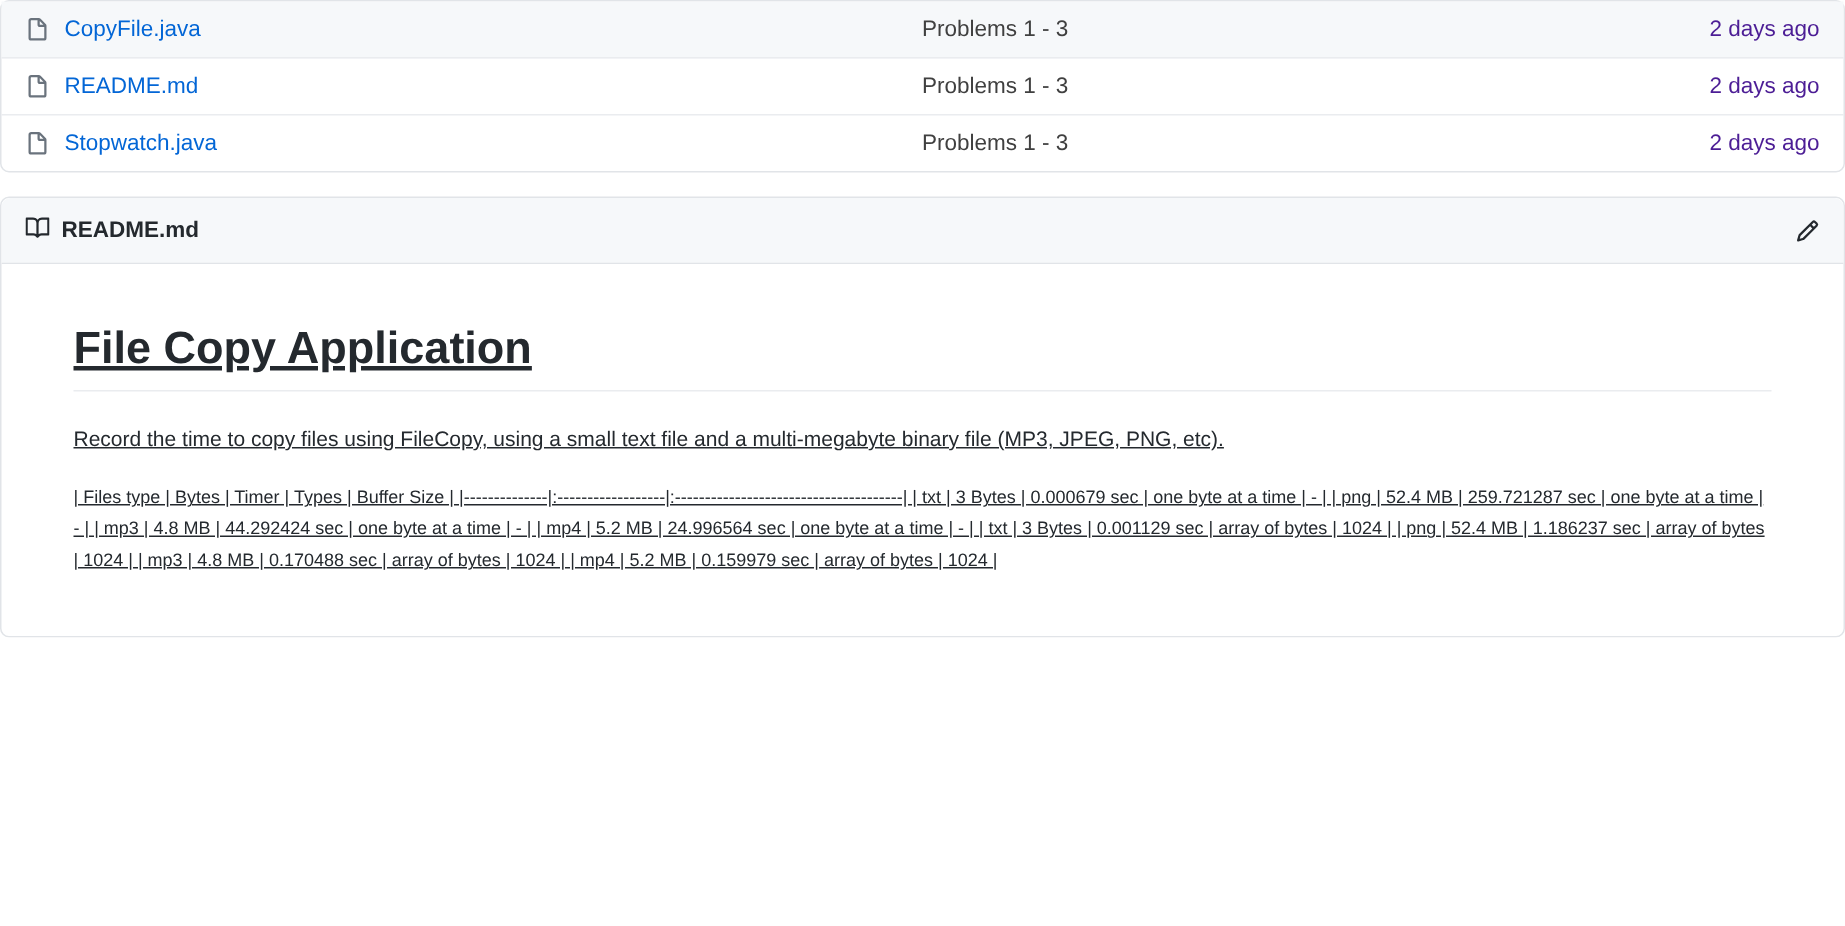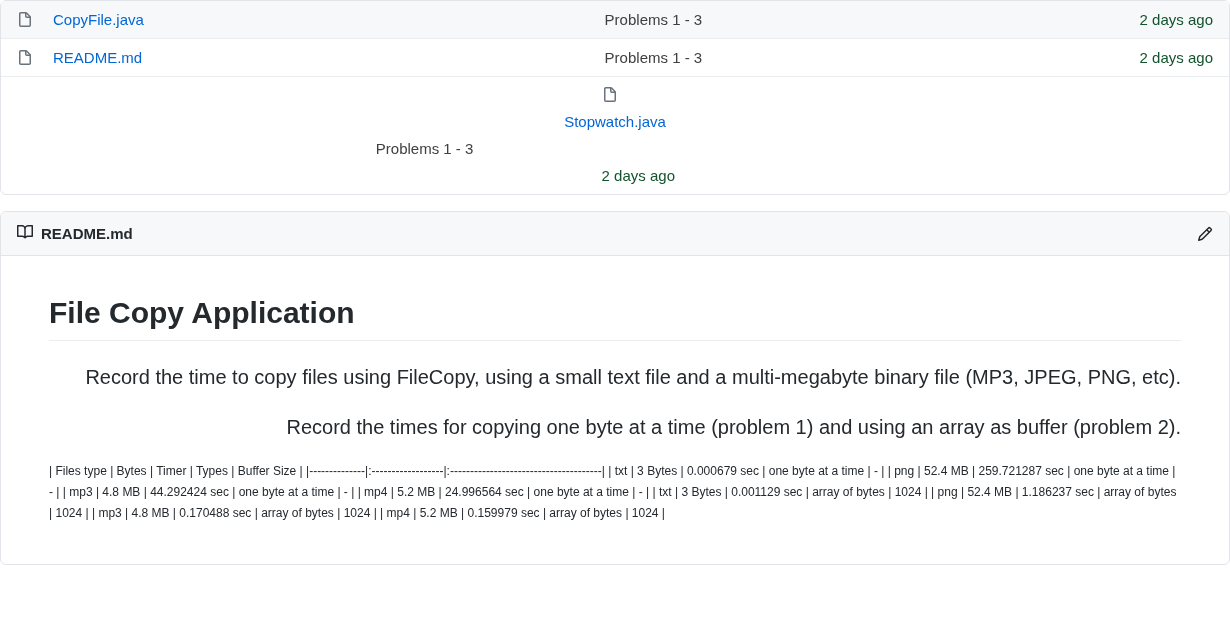--- a/index.html
+++ b/index.html
@@ -12,48 +12,46 @@
     .file-list {
       border: 1px solid #e1e4e8;
       border-radius: 6px;
       margin-bottom: 16px;
     }
     .file-row {
       display: flex;
       align-items: center;
       padding: 10px 16px;
       border-bottom: 1px solid #eaecef;
-      gap: 10px;
     }
     .file-row:first-child {
       background-color: #f6f8fa;
     }
     .file-row:last-child {
       border-bottom: none;
-      flex-direction: column;
     }
     .file-icon {
       margin-right: 10px;
       color: #6a737d;
       display: flex;
       align-items: center;
     }
     .file-name {
       flex: 1;
       color: #0366d6;
       cursor: pointer;
       font-size: 15px;
     }
     .file-message {
       width: 40%;
       color: #404040;
       font-size: 15px;
     }
     .file-time {
-      color: #14532d;
+      color: #4c1d95;
       text-align: right;
       font-size: 15px;
       width: 120px;
     }
     .readme-box {
       border: 1px solid #e1e4e8;
       border-radius: 6px;
     }
     .readme-header {
       display: flex;
@@ -75,35 +73,35 @@
       color: #24292e;
     }
     .readme-edit {
       cursor: pointer;
       color: #24292e;
       display: flex;
       align-items: center;
     }
     .readme-content {
       padding: 40px 48px;
+      text-decoration: underline;
     }
     .readme-h1 {
       font-size: 30px;
       font-weight: 600;
       padding-bottom: 10px;
       border-bottom: 1px solid #eaecef;
       margin-bottom: 20px;
       color: #24292e;
     }
     .readme-p {
-      font-size: 20px;
+      font-size: 14px;
       line-height: 1.6;
       color: #24292e;
       margin-bottom: 18px;
-      text-align: right;
     }
     .readme-table-text {
       font-size: 12px;
       line-height: 1.75;
       color: #24292e;
       word-wrap: break-word;
     }
   </style>
 </head>
 <body>
@@ -156,16 +154,15 @@
     <span class="readme-edit">
       <svg width="16" height="16" viewBox="0 0 16 16" fill="currentColor">
           <path fill-rule="evenodd" d="M11.013 1.427a1.75 1.75 0 012.474 0l1.086 1.086a1.75 1.75 0 010 2.474l-8.61 8.61c-.21.21-.47.364-.756.445l-3.251.93a.75.75 0 01-.927-.928l.929-3.25a1.75 1.75 0 01.445-.758l8.61-8.61zm1.414 1.06a.25.25 0 00-.354 0L10.811 3.75l1.439 1.44 1.263-1.263a.25.25 0 000-.354l-1.086-1.086zM11.189 6.25L9.75 4.81l-6.286 6.287a.25.25 0 00-.064.108l-.558 1.953 1.953-.558a.249.249 0 00.108-.064l6.286-6.286z"></path>
         </svg>
     </span>
   </div>
 
   <div class="readme-content">
     <h1 class="readme-h1">File Copy Application</h1>
     <p class="readme-p">Record the time to copy files using FileCopy, using a small text file and a multi-megabyte binary file (MP3, JPEG, PNG, etc).</p>
-    <p class="readme-p">Record the times for copying one byte at a time (problem 1) and using an array as buffer (problem 2).</p>
     <p class="readme-table-text">| Files type | Bytes | Timer | Types | Buffer Size | |--------------|:------------------|:--------------------------------------| | txt | 3 Bytes | 0.000679 sec | one byte at a time | - | | png | 52.4 MB | 259.721287 sec | one byte at a time | - | | mp3 | 4.8 MB | 44.292424 sec | one byte at a time | - | | mp4 | 5.2 MB | 24.996564 sec | one byte at a time | - | | txt | 3 Bytes | 0.001129 sec | array of bytes | 1024 | | png | 52.4 MB | 1.186237 sec | array of bytes | 1024 | | mp3 | 4.8 MB | 0.170488 sec | array of bytes | 1024 | | mp4 | 5.2 MB | 0.159979 sec | array of bytes | 1024 |</p>
   </div>
 </div>
 
 </body></html>

